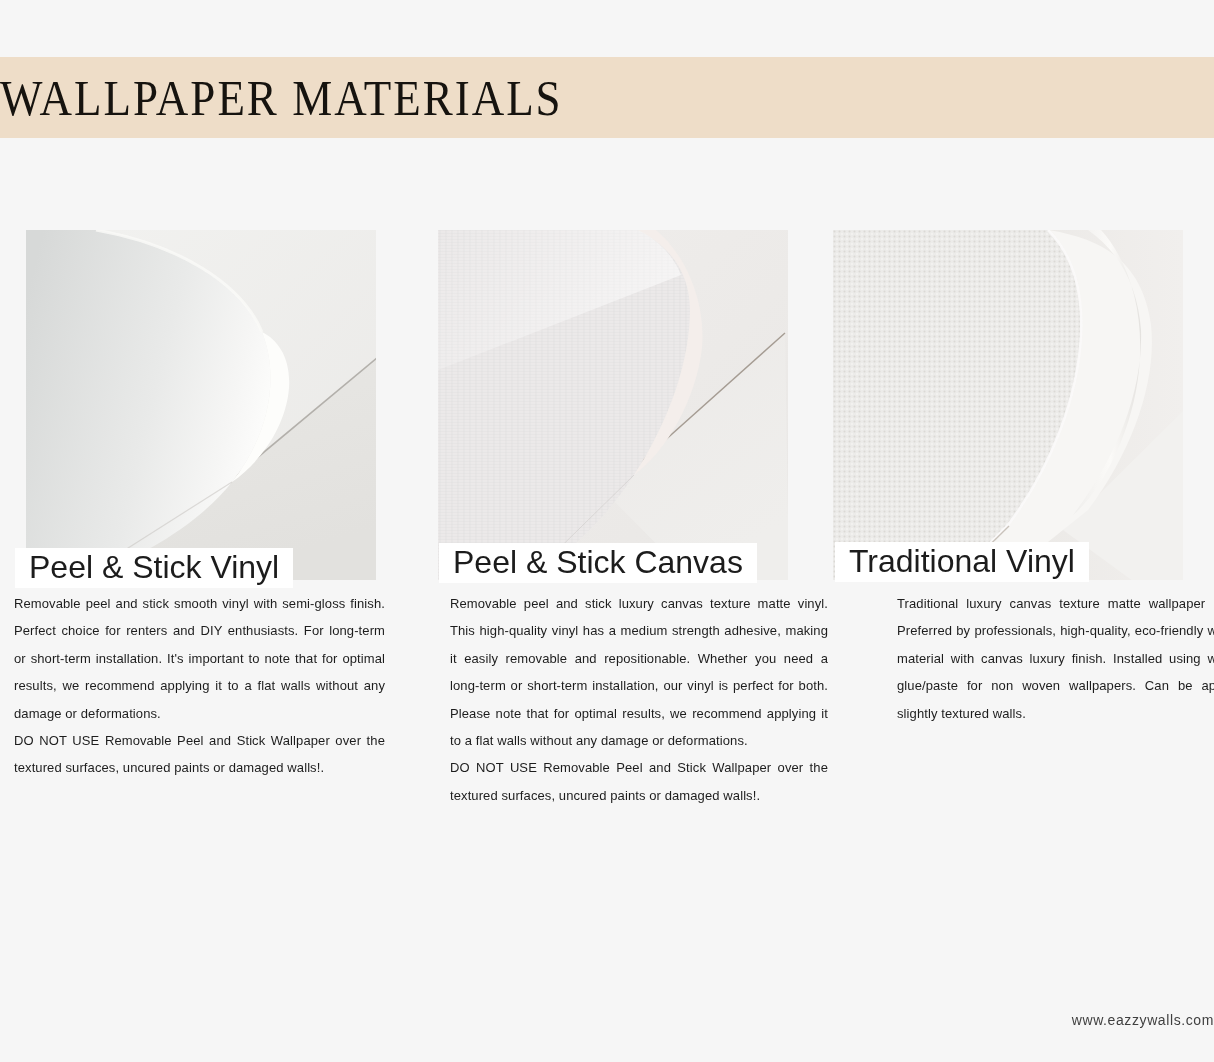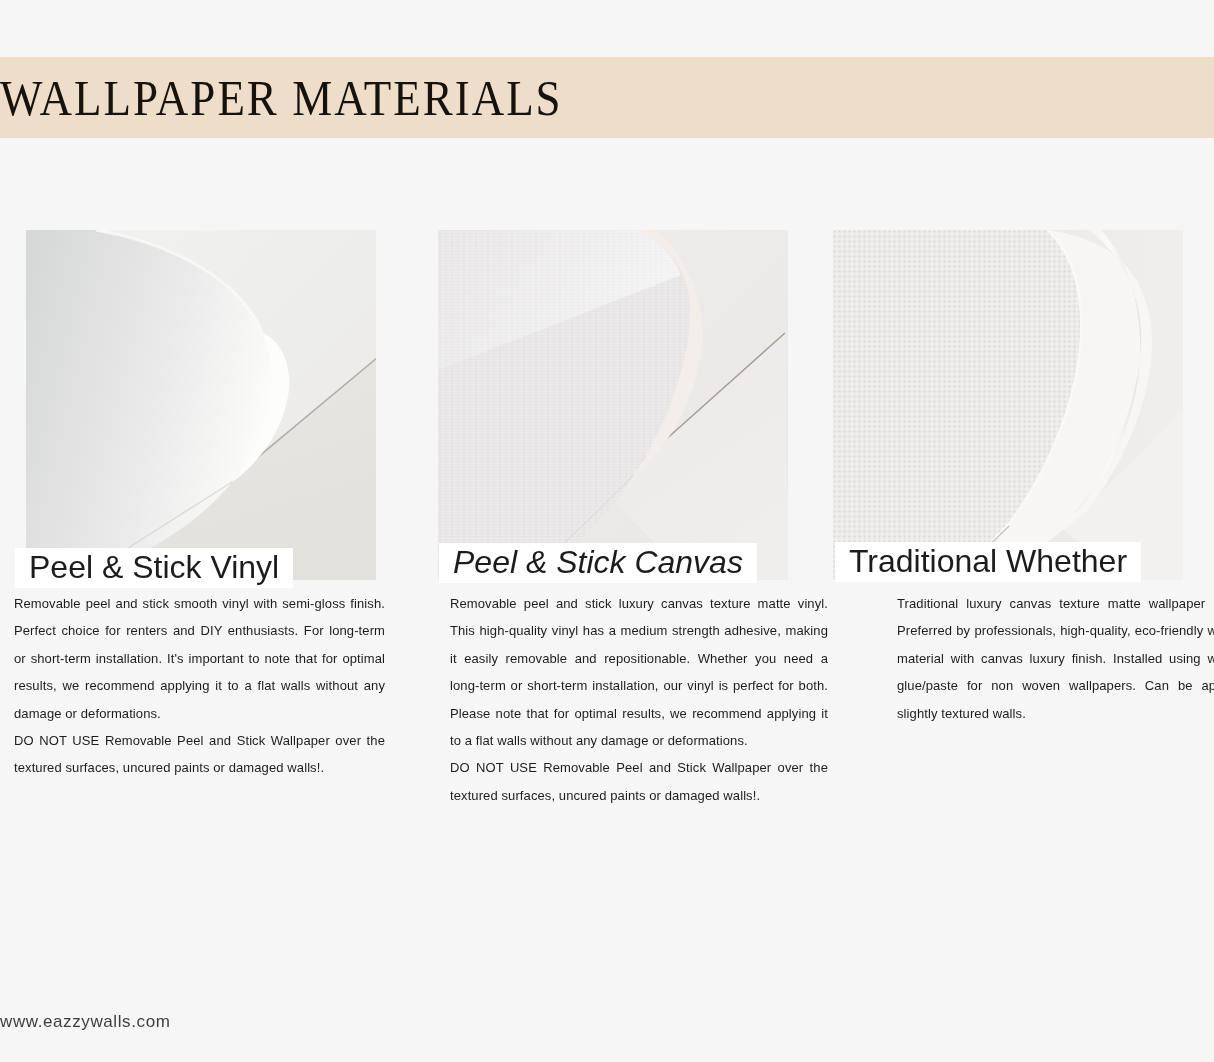--- a/index.html
+++ b/index.html
@@ -31,40 +31,40 @@
   .photo.p3{left:833px;}
   .label-box{
     position:absolute;
     background:#ffffff;
     padding:5px 14px 7px 14px;
     font-size:32px;color:#1c1c1c;
     white-space:nowrap;
     line-height:28px;
   }
   .label-box.l1{left:15px;top:548px;}
-  .label-box.l2{left:439px;top:543px;font-style:italic;}
+  .label-box.l2{left:439px;top:543px;}
   .label-box.l3{left:835px;top:542px;}
   .desc{
     position:absolute;top:590px;
     font-size:13px;line-height:27.4px;
     text-align:justify;
     color:#1d1d1d;
     letter-spacing:0.1px;
   }
   .desc.d1{left:14px;width:371px;}
   .desc.d2{left:450px;width:378px;}
   .desc.d3{left:849px;width:367px;margin-left:48px;}
   .warning{
     text-decoration-thickness:1.8px;
     text-underline-offset:5px;
   }
   .footer{
     position:absolute;left:0;top:1012px;width:1214px;
-    text-align:left;
-    font-size:17px;letter-spacing:0.6px;color:#3f3f3f;
+    text-align:right;
+    font-size:14px;letter-spacing:0.6px;color:#3f3f3f;
   }
 </style>
 </head>
 <body>
 
 <div class="header-band">
   <div class="header-title">WALLPAPER MATERIALS</div>
 </div>
 
 <svg class="photo p1" viewBox="0 0 350 350" aria-hidden="true">
@@ -144,21 +144,21 @@
   <polygon points="351,180 230,300 300,351 351,351" fill="#f2f1ef"></polygon>
   <path d="M215,0 C280,10 310,40 318,95 C324,150 300,220 255,280 L230,300 L180,340 L120,351 L0,351 L0,0 Z" fill="#f7f6f4"></path>
   <path d="M255,0 C290,25 305,60 308,100 C310,160 285,225 240,285 C270,260 300,200 306,140 C312,80 295,30 268,0 Z" fill="url(#roll3)"></path>
   <path d="M0,0 L215,0 C240,25 250,60 248,105 C245,165 220,235 175,295 L120,351 L0,351 Z" fill="url(#dots3)"></path>
   <path d="M215,0 C240,25 250,60 248,105 C245,165 220,235 175,295 L120,351" fill="none" stroke="#fbfaf9" stroke-width="2.5" opacity="0.9"></path>
   <path d="M122,349 L176,296" stroke="#b5ada3" stroke-width="1.4" fill="none" opacity="0.7"></path>
 </svg>
 
 <div class="label-box l1">Peel &amp; Stick Vinyl</div>
 <div class="label-box l2">Peel &amp; Stick Canvas</div>
-<div class="label-box l3">Traditional Whether</div>
+<div class="label-box l3">Traditional Vinyl</div>
 
 <div class="desc d1">
   <span>Removable peel and stick smooth vinyl with semi-gloss finish. Perfect choice for renters and DIY enthusiasts. For long-term or short-term installation. It's important to note that for optimal results, we recommend applying it to a flat walls without any damage or deformations.</span>
   <div class="warning">DO NOT USE Removable Peel and Stick Wallpaper over the textured surfaces, uncured paints or damaged walls!.</div>
 </div>
 
 <div class="desc d2">
   <span>Removable peel and stick luxury canvas texture matte vinyl. This high-quality vinyl has a medium strength adhesive, making it easily removable and repositionable. Whether you need a long-term or short-term installation, our vinyl is perfect for both. Please note that for optimal results, we recommend applying it to a flat walls without any damage or deformations.</span>
   <div class="warning">DO NOT USE Removable Peel and Stick Wallpaper over the textured surfaces, uncured paints or damaged walls!.</div>
 </div>

